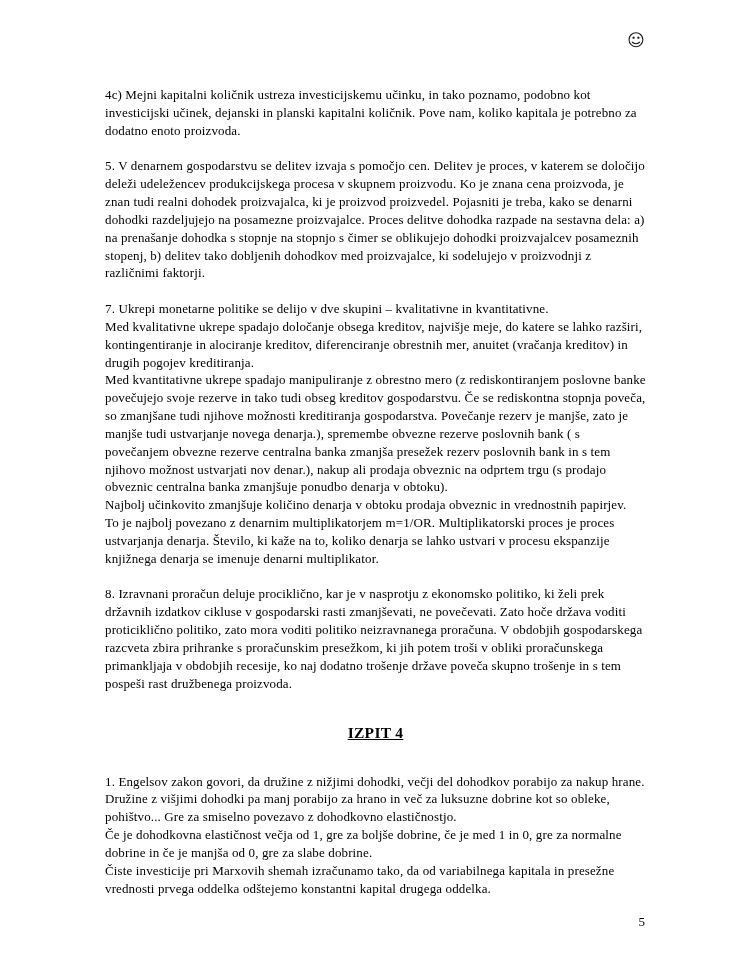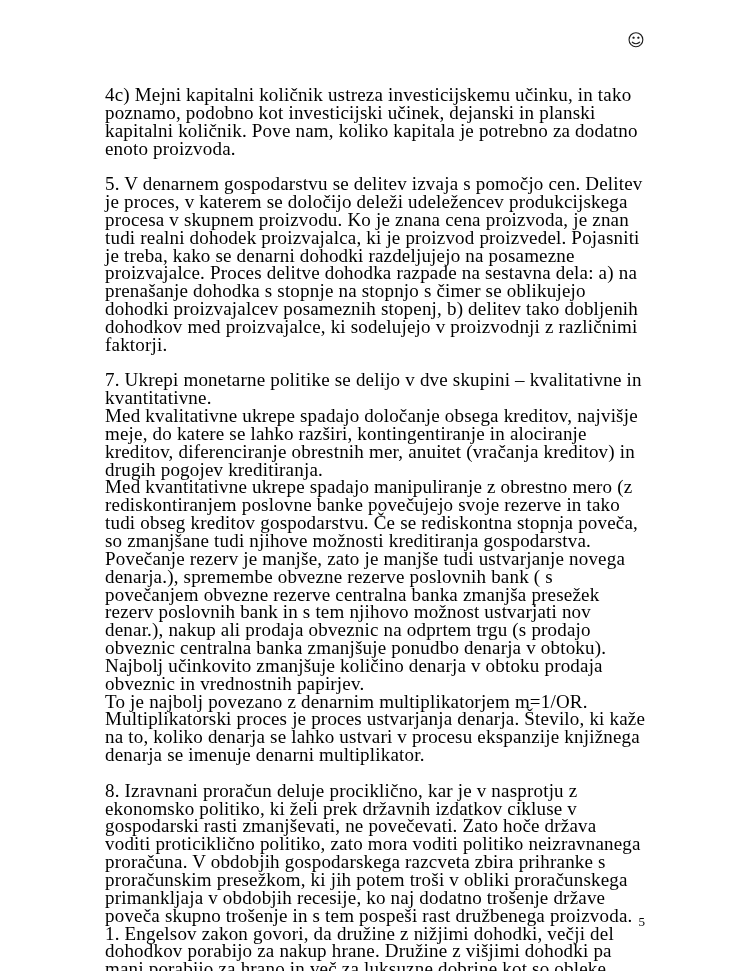--- a/index.html
+++ b/index.html
@@ -38,21 +38,21 @@
     color: #1a1a1a;
   }
   .content {
     position: absolute;
     left: 105px;
     top: 86px;
     width: 541px;
   }
   p.para {
     margin: 0 0 0 0;
-    font-size: 19px;
+    font-size: 13px;
     line-height: 17.85px;
     text-align: left;
     white-space: pre-wrap;
     letter-spacing: 0.01em;
   }
   .gap {
     height: 17.8px;
   }
   h1.exam-title {
     margin: 0;
@@ -105,20 +105,23 @@
     <p class="para">7. Ukrepi monetarne politike se delijo v dve skupini – kvalitativne in kvantitativne.
 Med kvalitativne ukrepe spadajo določanje obsega kreditov, najvišje meje, do katere se lahko razširi, kontingentiranje in alociranje kreditov, diferenciranje obrestnih mer, anuitet (vračanja kreditov) in drugih pogojev kreditiranja.
 Med kvantitativne ukrepe spadajo manipuliranje z obrestno mero (z rediskontiranjem poslovne banke povečujejo svoje rezerve in tako tudi obseg kreditov gospodarstvu. Če se rediskontna stopnja poveča, so zmanjšane tudi njihove možnosti kreditiranja gospodarstva. Povečanje rezerv je manjše, zato je manjše tudi ustvarjanje novega denarja.), spremembe obvezne rezerve poslovnih bank ( s povečanjem obvezne rezerve centralna banka zmanjša presežek rezerv poslovnih bank in s tem njihovo možnost ustvarjati nov denar.), nakup ali prodaja obveznic na odprtem trgu (s prodajo obveznic centralna banka zmanjšuje ponudbo denarja v obtoku).
 Najbolj učinkovito zmanjšuje količino denarja v obtoku prodaja obveznic in vrednostnih papirjev.
 To je najbolj povezano z denarnim multiplikatorjem m=1/OR. Multiplikatorski proces je proces ustvarjanja denarja. Število, ki kaže na to, koliko denarja se lahko ustvari v procesu ekspanzije knjižnega denarja se imenuje denarni multiplikator.</p>
 
     <div class="gap"></div>
 
     <p class="para">8. Izravnani proračun deluje prociklično, kar je v nasprotju z ekonomsko politiko, ki želi prek državnih izdatkov cikluse v gospodarski rasti zmanjševati, ne povečevati. Zato hoče država voditi proticiklično politiko, zato mora voditi politiko neizravnanega proračuna. V obdobjih gospodarskega razcveta zbira prihranke s proračunskim presežkom, ki jih potem troši v obliki proračunskega primankljaja v obdobjih recesije, ko naj dodatno trošenje države poveča skupno trošenje in s tem pospeši rast družbenega proizvoda.</p>
 
+    <div class="title-block">
+      <h1 class="exam-title">IZPIT 4</h1>
+    </div>
 
     <p class="para">1. Engelsov zakon govori, da družine z nižjimi dohodki, večji del dohodkov porabijo za nakup hrane. Družine z višjimi dohodki pa manj porabijo za hrano in več za luksuzne dobrine kot so obleke, pohištvo... Gre za smiselno povezavo z dohodkovno elastičnostjo.
 Če je dohodkovna elastičnost večja od 1, gre za boljše dobrine, če je med 1 in 0, gre za normalne dobrine in če je manjša od 0, gre za slabe dobrine.
 Čiste investicije pri Marxovih shemah izračunamo tako, da od variabilnega kapitala in presežne vrednosti prvega oddelka odštejemo konstantni kapital drugega oddelka.</p>
 
   </div>
 
   <div class="footer-zone">
     <span class="page-number">5</span>
   </div>

